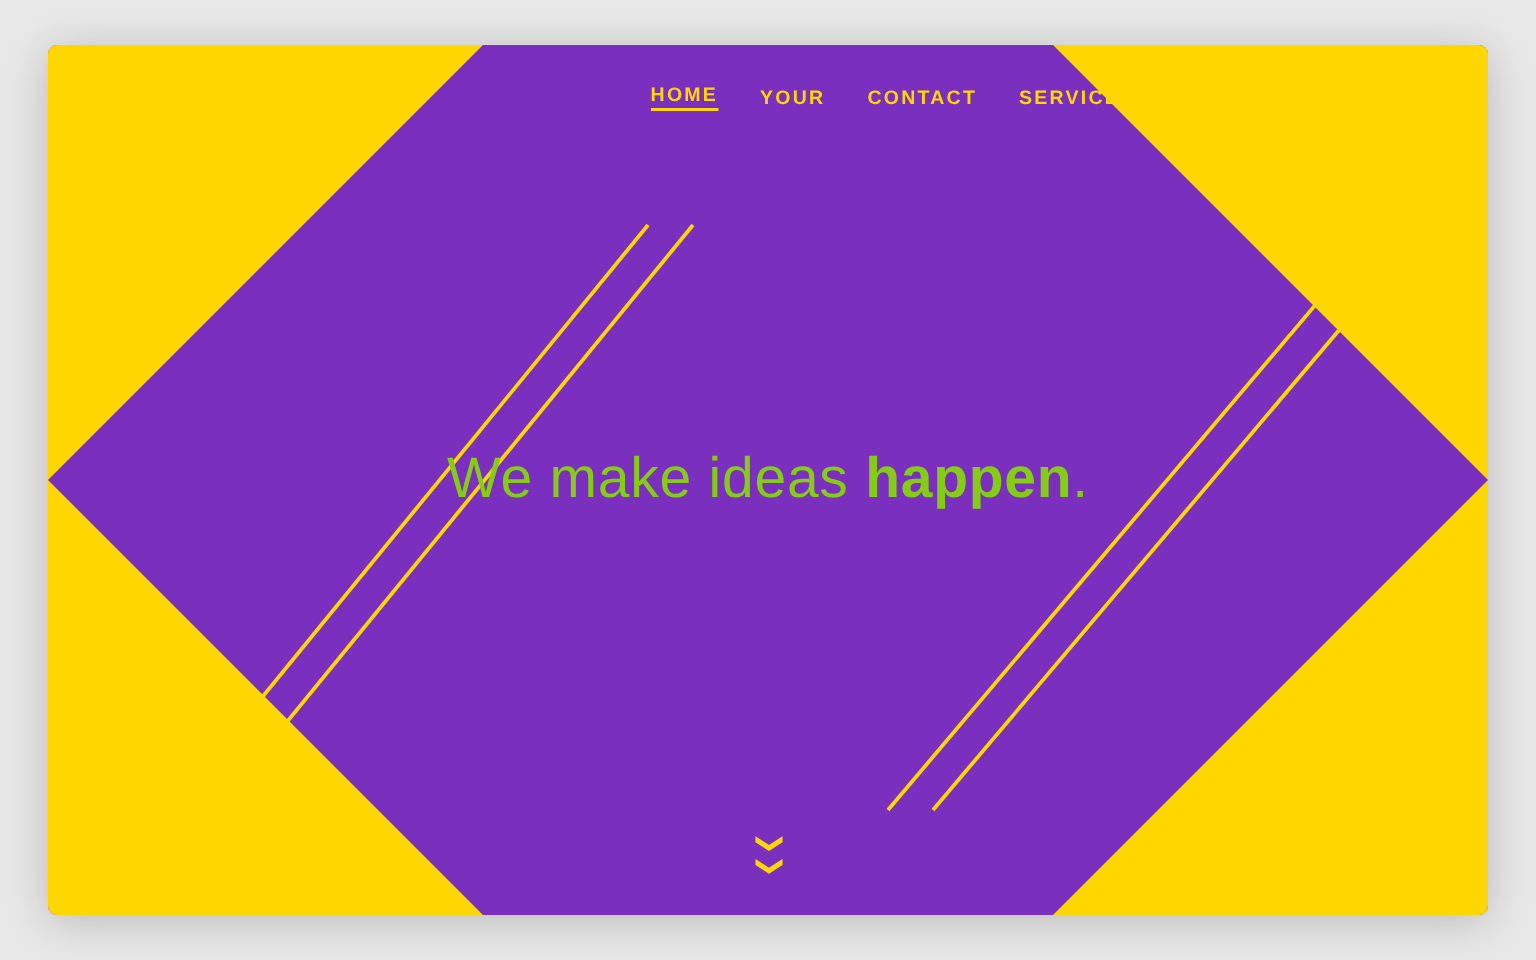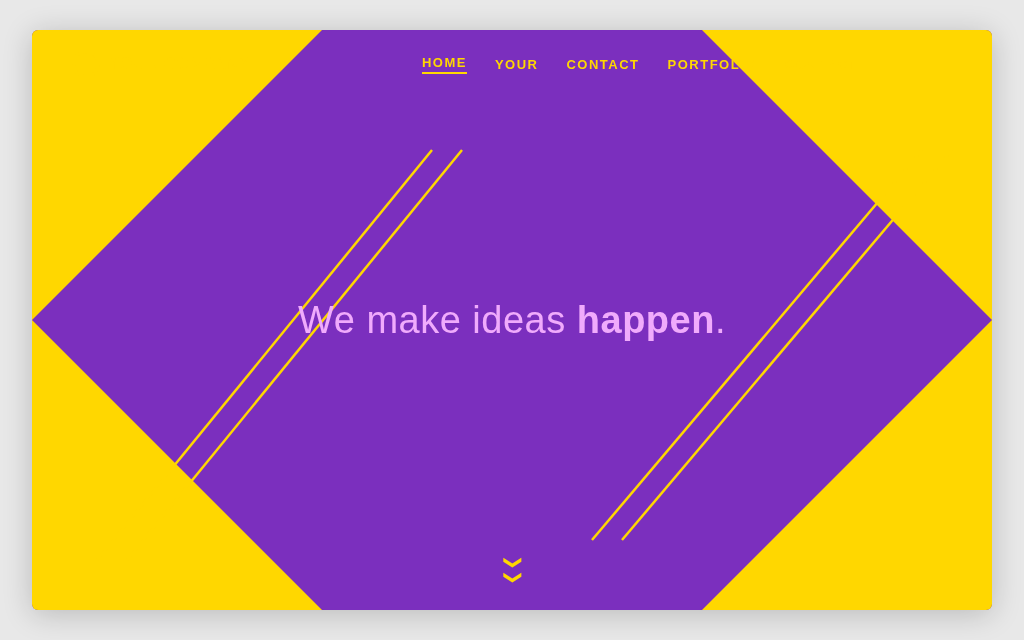--- a/index.html
+++ b/index.html
@@ -149,21 +149,21 @@
     .hero {
       position: absolute;
       top: 50%;
       left: 50%;
       transform: translate(-50%, -50%);
       z-index: 10;
       text-align: center;
     }
 
     .hero-text {
-      color: #f0abfc;
+      color: #84cc16;
       font-size: 38px;
       font-weight: 300;
       letter-spacing: 0.5px;
       white-space: nowrap;
       text-align: center;
     }
 
     .hero-text strong {
       font-weight: 800;
     }
@@ -208,21 +208,21 @@
       <div class="logo-circle"></div>
       <span class="logo-text">
         <span>YOUR</span><span style="font-weight:400"> COMPANY</span>
       </span>
     </div>
 
     <div class="nav-menu">
       <a class="nav-item active">HOME</a>
       <a class="nav-item">YOUR</a>
       <a class="nav-item">CONTACT</a>
-      <a class="nav-item">PORTFOLIO</a>
+      <a class="nav-item">SERVICES</a>
       <a class="nav-item">CONTACT</a>
 
       <div class="nav-squares">
         <div class="nav-square"></div>
         <div class="nav-square"></div>
         <div class="nav-square"></div>
       </div>
     </div>
   </nav>
 

